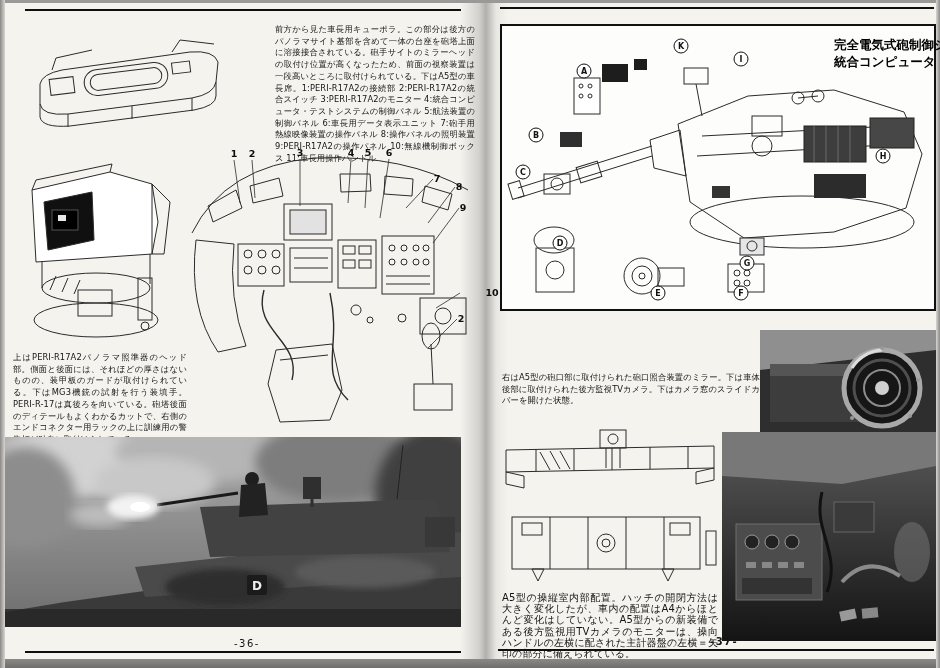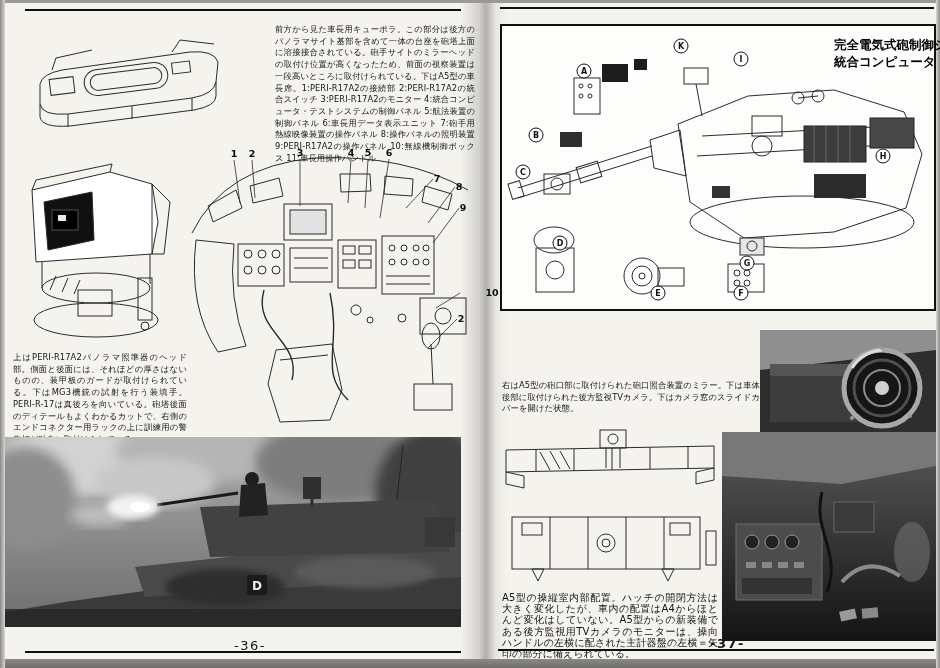--- a/index.html
+++ b/index.html
@@ -7,21 +7,21 @@
        font-family:"DejaVu Sans","Liberation Sans",sans-serif;}
   #scan{position:absolute;left:0;top:0;width:940px;height:668px;background:#f5f3ee;}
   #edge-top{position:absolute;left:0;top:0;width:940px;height:3px;background:#9a9998;}
   #edge-bottom{position:absolute;left:0;top:659px;width:940px;height:9px;background:linear-gradient(#8a8988,#6f6e6c);}
   #edge-left{position:absolute;left:0;top:0;width:5px;height:668px;background:linear-gradient(90deg,#8a8988,#d8d6d1);}
   #edge-right{position:absolute;left:936px;top:0;width:4px;height:668px;background:linear-gradient(90deg,#d8d6d1,#8a8988);}
   #gutter{position:absolute;left:460px;top:0;width:48px;height:668px;
           background:linear-gradient(90deg,rgba(0,0,0,0) 0%,rgba(0,0,0,0.14) 40%,rgba(0,0,0,0.28) 54%,rgba(0,0,0,0.05) 75%,rgba(0,0,0,0) 100%);}
   .rule{position:absolute;height:2px;background:#0e0e0e;}
   .caption{position:absolute;color:#141414;font-size:8.3px;line-height:11.7px;text-align:justify;letter-spacing:0.1px;}
-  .pagenum{position:absolute;color:#141414;font-size:13px;letter-spacing:1.5px;}
+  .pagenum{position:absolute;color:#141414;font-size:10px;letter-spacing:1.5px;}
   .callout{position:absolute;transform:translate(-50%,-50%);font-size:9.5px;font-weight:bold;color:#0d0d0d;}
   .badge{position:absolute;transform:translate(-50%,-50%);width:13px;height:13px;border:1px solid #111;
          border-radius:50%;background:#fff;display:flex;align-items:center;justify-content:center;
          font-size:8px;font-weight:bold;color:#111;z-index:5;}
   .art{position:absolute;}
   #diagram-box{position:absolute;left:500px;top:24px;width:436px;height:287px;border:2px solid #101010;
                background:#fdfdfb;box-sizing:border-box;}
   #diagram-title{position:absolute;left:792px;top:36px;width:142px;font-size:12.5px;font-weight:bold;
                  line-height:17px;color:#000000;z-index:6;margin-left:42px;}
   .photo{position:absolute;overflow:hidden;background:#222;}
@@ -269,21 +269,21 @@
   <span class="badge" style="left:523px;top:172px;">C</span>
   <span class="badge" style="left:560px;top:243px;">D</span>
   <span class="badge" style="left:658px;top:293px;">E</span>
   <span class="badge" style="left:741px;top:293px;">F</span>
   <span class="badge" style="left:747px;top:263px;">G</span>
   <span class="badge" style="left:883px;top:156px;">H</span>
   <span class="badge" style="left:741px;top:59px;">I</span>
   <span class="badge" style="left:681px;top:46px;">K</span>
 
 
-  <div class="caption" style="left:502px;top:380px;width:258px;height:44px;">右はA5型の砲口部に取付けられた砲口照合装置のミラー。下は車体後部に取付けられた後方監視TVカメラ。下はカメラ窓のスライドカバーを開けた状態。</div>
+  <div class="caption" style="left:502px;top:372px;width:258px;height:44px;">右はA5型の砲口部に取付けられた砲口照合装置のミラー。下は車体後部に取付けられた後方監視TVカメラ。下はカメラ窓のスライドカバーを開けた状態。</div>
 
   <div class="photo" style="left:760px;top:330px;width:176px;height:102px;">
     <svg width="176" height="102">
       <rect width="176" height="102" fill="#8f8f8f"></rect>
       <polygon points="0,40 176,20 176,102 0,102" fill="#2e2e2e"></polygon>
       <rect x="10" y="34" width="100" height="58" fill="#3d3d3d"></rect>
       <rect x="10" y="34" width="100" height="12" fill="#555"></rect>
       <circle cx="122" cy="58" r="38" fill="#161616" stroke="#a9a9a9" stroke-width="5"></circle>
       <circle cx="122" cy="58" r="28" fill="none" stroke="#4f4f4f" stroke-width="3"></circle>
       <circle cx="122" cy="58" r="18" fill="none" stroke="#8c8c8c" stroke-width="2"></circle>

